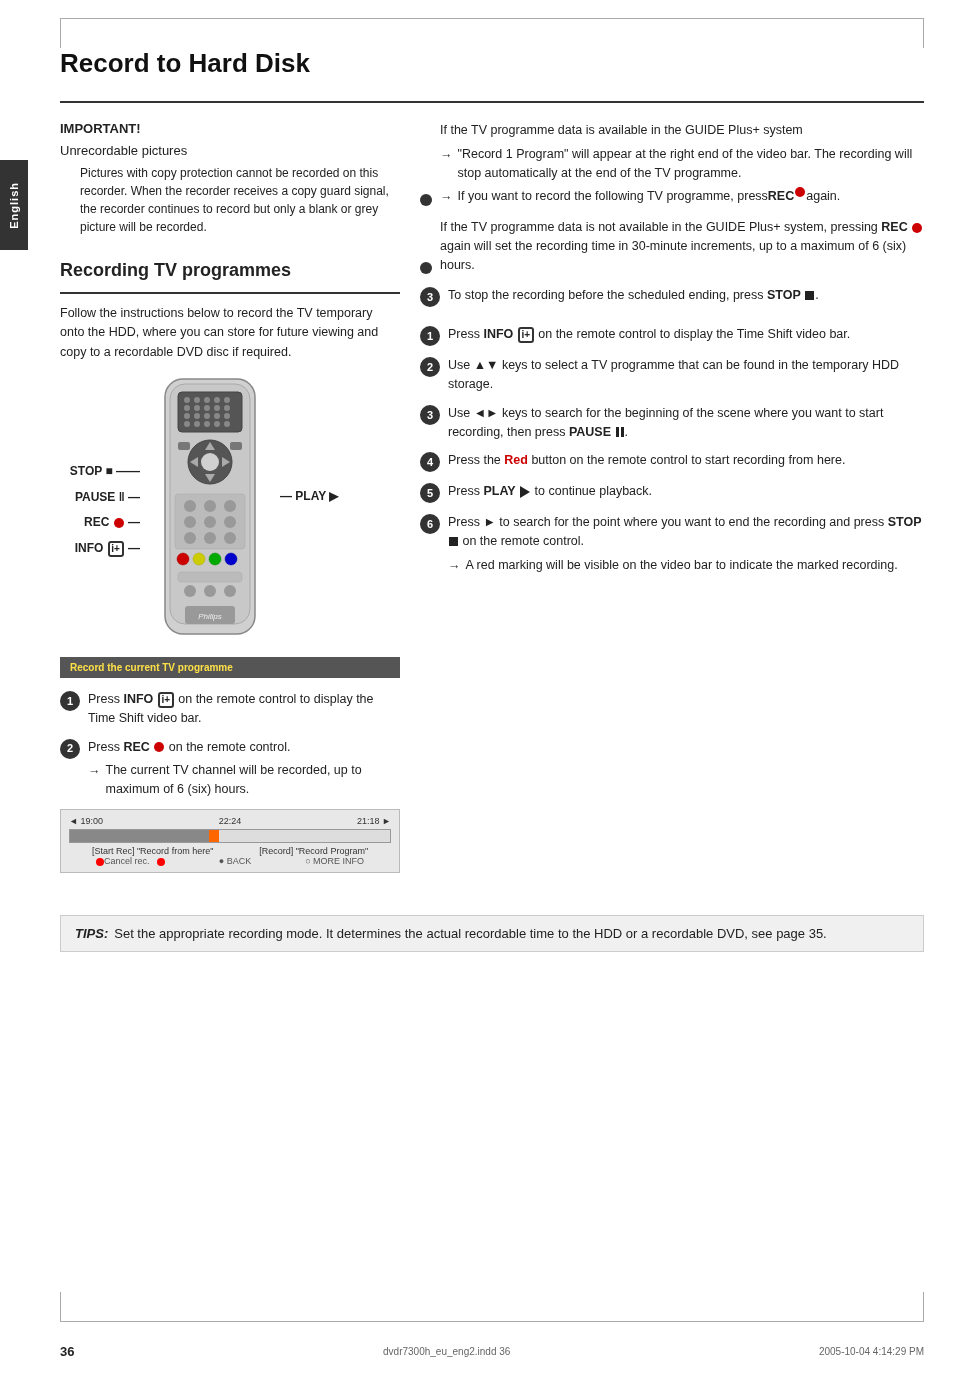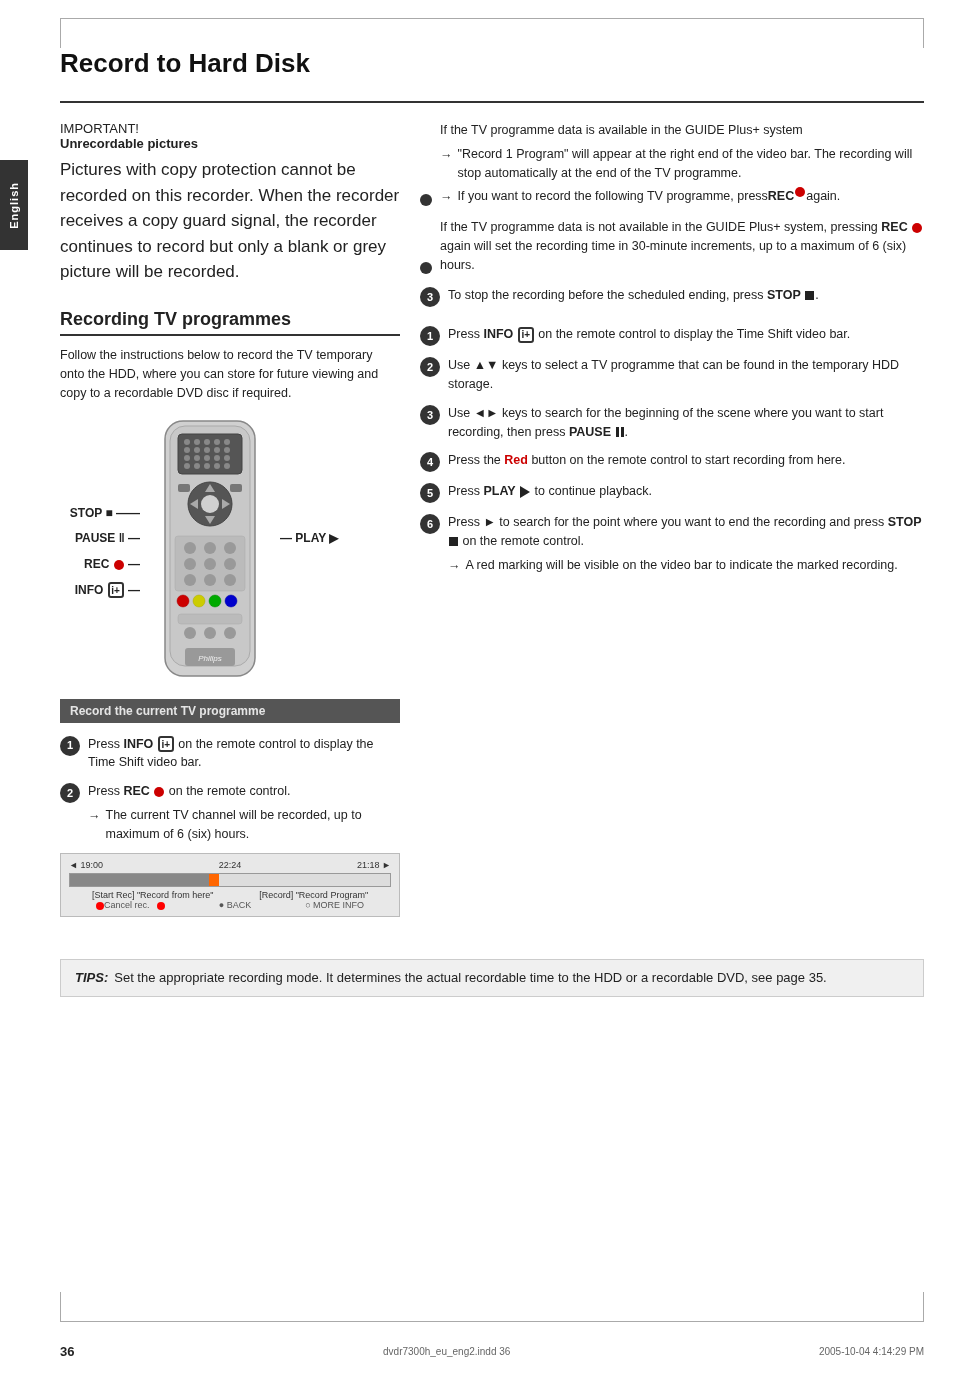--- a/index.html
+++ b/index.html
@@ -126,59 +126,60 @@
     .right-col {
       flex: 1;
     }
 
     
     .important-section {
       margin-bottom: 24px;
     }
 
     .important-title {
+      font-weight: bold;
+      font-size: 13px;
+      margin-bottom: 7px;
+    }
+
+    .important-subtitle {
       font-weight: normal;
       font-size: 13px;
-      margin-bottom: 0;
-    }
-
-    .important-subtitle {
-      font-weight: bold;
-      font-size: 13px;
       margin-bottom: 6px;
     }
 
     .important-text {
-      font-size: 17px;
+      font-size: 12px;
       line-height: 1.5;
       color: #222;
+      margin-left: 20px;
     }
 
     
     .section-header {
       font-size: 18px;
       font-weight: bold;
       border-bottom: 2px solid #333;
-      padding-bottom: 4px;
+      padding-bottom: 11px;
       margin-bottom: 10px;
       margin-top: 10px;
     }
 
     .section-intro {
       font-size: 12.5px;
       line-height: 1.55;
       margin-bottom: 12px;
     }
 
     
     .subsection-box {
       background: #555;
-      color: #e5e5e5;
+      color: #fde047;
       padding: 5px 10px;
-      font-size: 12px;
+      font-size: 10px;
       font-weight: bold;
       margin-bottom: 12px;
       margin-top: 10px;
     }
 
     
     .step {
       display: flex;
       align-items: flex-start;
       margin-bottom: 10px;

